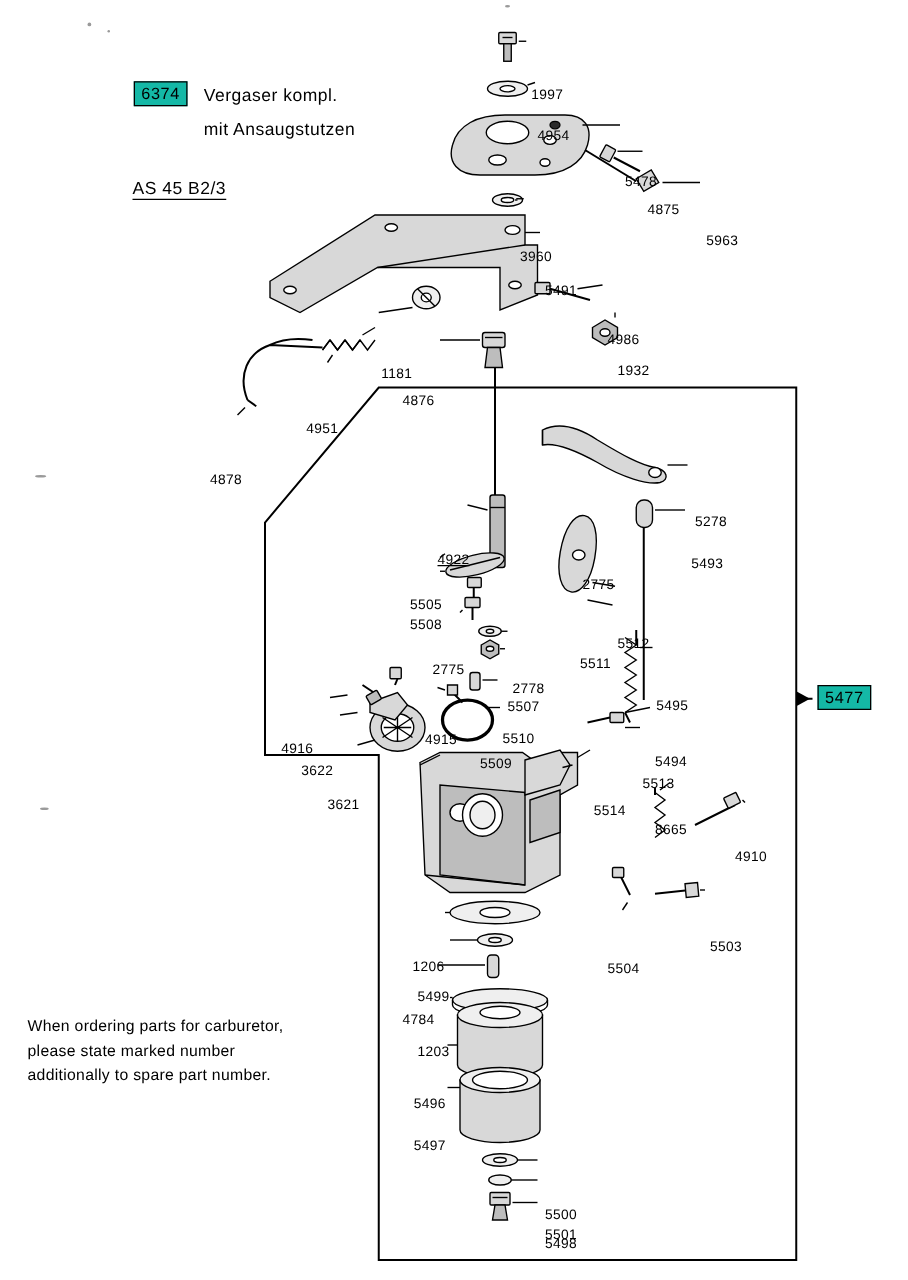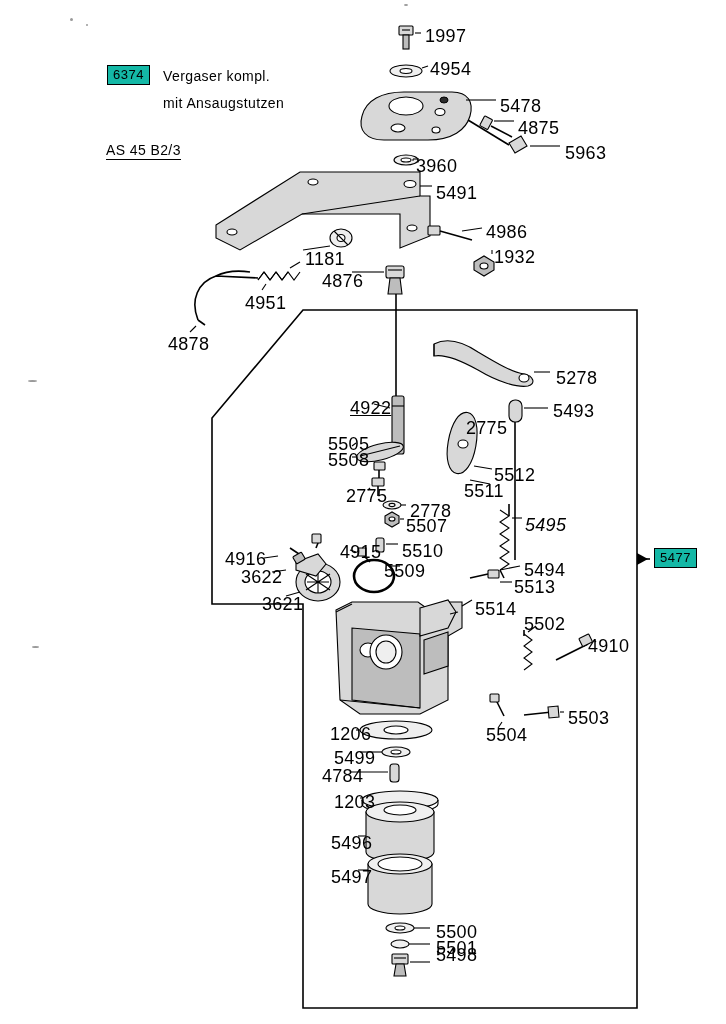--- a/index.html
+++ b/index.html
@@ -1,21 +1,21 @@
 <!DOCTYPE html>
 <html><head>
 <meta charset="utf-8">
 <style>
   html,body{margin:0;padding:0;background:#ffffff;}
   body{width:726px;height:1024px;position:relative;overflow:hidden;
        font-family:"Liberation Sans", sans-serif;color:#000;}
   #sheet{position:absolute;left:0;top:0;width:726px;height:1024px;}
 
-  .lbl{position:absolute;font-size:18px;line-height:14px;white-space:nowrap;
-       letter-spacing:.3px;}
+  .lbl{position:absolute;font-size:11px;line-height:14px;white-space:nowrap;
+       letter-spacing:.3px;margin-top:40px;}
   .boxnum{position:absolute;border:1.6px solid #000;padding:1px 5px 2px 5px;
           font-size:13px;background:#14b8a6;letter-spacing:.5px;}
   .hdr{position:absolute;font-size:14px;white-space:nowrap;letter-spacing:.4px;}
   .hdr.und{border-bottom:1.4px solid #000;padding-bottom:1px;}
   .note{position:absolute;font-size:12.6px;line-height:19.5px;white-space:pre;
         letter-spacing:.25px;}
   svg{position:absolute;left:0;top:0;}
   .ln{stroke:#000;stroke-width:1.1;fill:none;}
   .ln2{stroke:#000;stroke-width:1.6;fill:none;}
   .pt{fill:#000;}
@@ -37,20 +37,23 @@
   <div class="speck" style="left:32px;top:646px;width:7px;height:2px;"></div>
   <div class="speck" style="left:404px;top:4px;width:4px;height:2px;"></div>
 
   <div class="boxnum" style="left:107px;top:65px;">6374</div>
   <div class="hdr" style="left:163px;top:68px;">Vergaser kompl.</div>
   <div class="hdr" style="left:163px;top:95px;">mit Ansaugstutzen</div>
   <div class="hdr und" style="left:106px;top:142px;">AS 45 B2/3</div>
 
   <div class="boxnum" style="left:654px;top:548px;">5477</div>
 
+  <div class="note" style="left:22px;top:812px;">When ordering parts for carburetor,
+please state marked number
+additionally to spare part number.</div>
 
   <svg width="726" height="1024" viewBox="0 0 726 1024">
 
     <path class="ln2" d="M303 1008 L303 604 L212 604 L212 418 L303 310 L637 310 L637 1008 Z"></path>
 
     <path class="ln2" d="M637 559 L650 559"></path>
     <path class="pt" d="M637 553 L648 559 L637 565 Z"></path>
 
     <g>
       <rect class="gr" x="399" y="26" width="14" height="9" rx="1"></rect>
@@ -367,31 +370,31 @@
   <div class="lbl" style="left:553px;top:404px;">5493</div>
   <div class="lbl" style="left:350px;top:401px;text-decoration:underline;">4922</div>
   <div class="lbl" style="left:466px;top:421px;">2775</div>
   <div class="lbl" style="left:328px;top:437px;">5505</div>
   <div class="lbl" style="left:328px;top:453px;">5508</div>
   <div class="lbl" style="left:494px;top:468px;">5512</div>
   <div class="lbl" style="left:464px;top:484px;">5511</div>
   <div class="lbl" style="left:346px;top:489px;">2775</div>
   <div class="lbl" style="left:410px;top:504px;">2778</div>
   <div class="lbl" style="left:406px;top:519px;">5507</div>
-  <div class="lbl" style="left:525px;top:518px;font-style:italic;">5495</div>
+  <div class="lbl" style="left:525px;top:518px;">5495</div>
   <div class="lbl" style="left:225px;top:552px;">4916</div>
   <div class="lbl" style="left:340px;top:545px;">4915</div>
   <div class="lbl" style="left:402px;top:544px;">5510</div>
   <div class="lbl" style="left:384px;top:564px;">5509</div>
   <div class="lbl" style="left:524px;top:563px;">5494</div>
   <div class="lbl" style="left:241px;top:570px;">3622</div>
   <div class="lbl" style="left:514px;top:580px;">5513</div>
   <div class="lbl" style="left:262px;top:597px;">3621</div>
   <div class="lbl" style="left:475px;top:602px;">5514</div>
-  <div class="lbl" style="left:524px;top:617px;">5502</div>
+  <div class="lbl" style="left:524px;top:617px;">8665</div>
   <div class="lbl" style="left:588px;top:639px;">4910</div>
   <div class="lbl" style="left:330px;top:727px;">1206</div>
   <div class="lbl" style="left:568px;top:711px;">5503</div>
   <div class="lbl" style="left:486px;top:728px;">5504</div>
   <div class="lbl" style="left:334px;top:751px;">5499</div>
   <div class="lbl" style="left:322px;top:769px;">4784</div>
   <div class="lbl" style="left:334px;top:795px;">1203</div>
   <div class="lbl" style="left:331px;top:836px;">5496</div>
   <div class="lbl" style="left:331px;top:870px;">5497</div>
   <div class="lbl" style="left:436px;top:925px;">5500</div>

